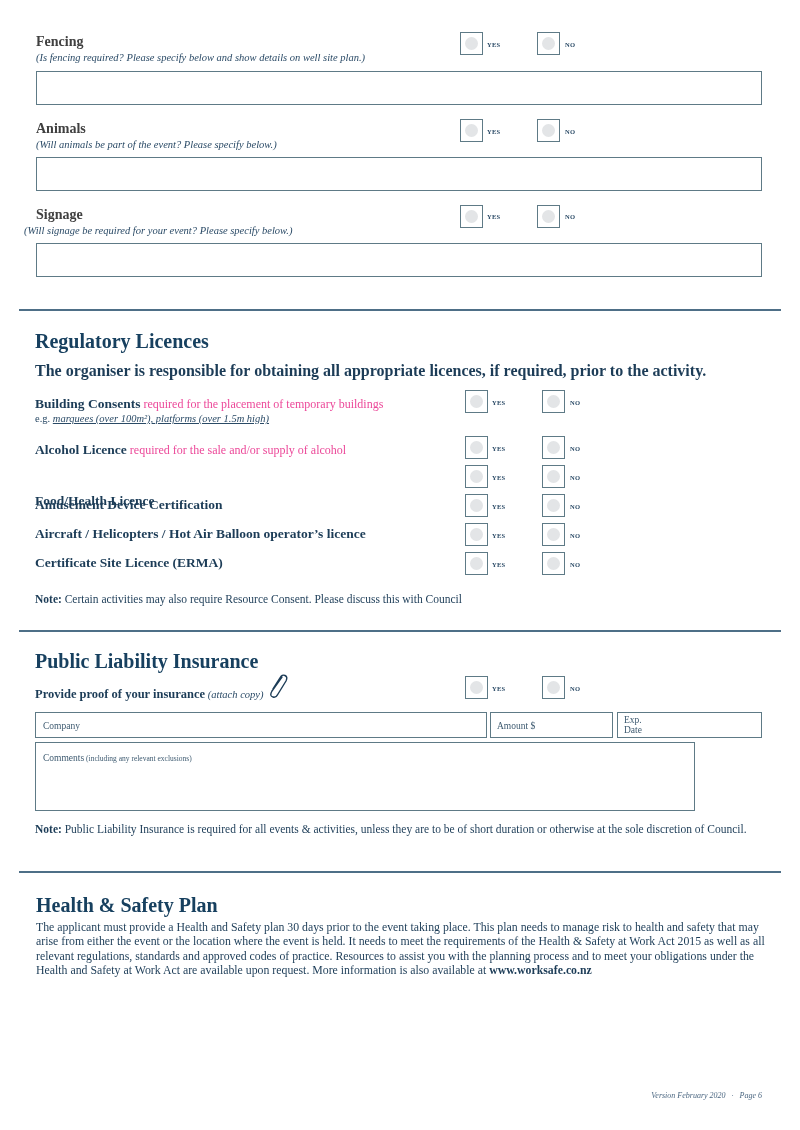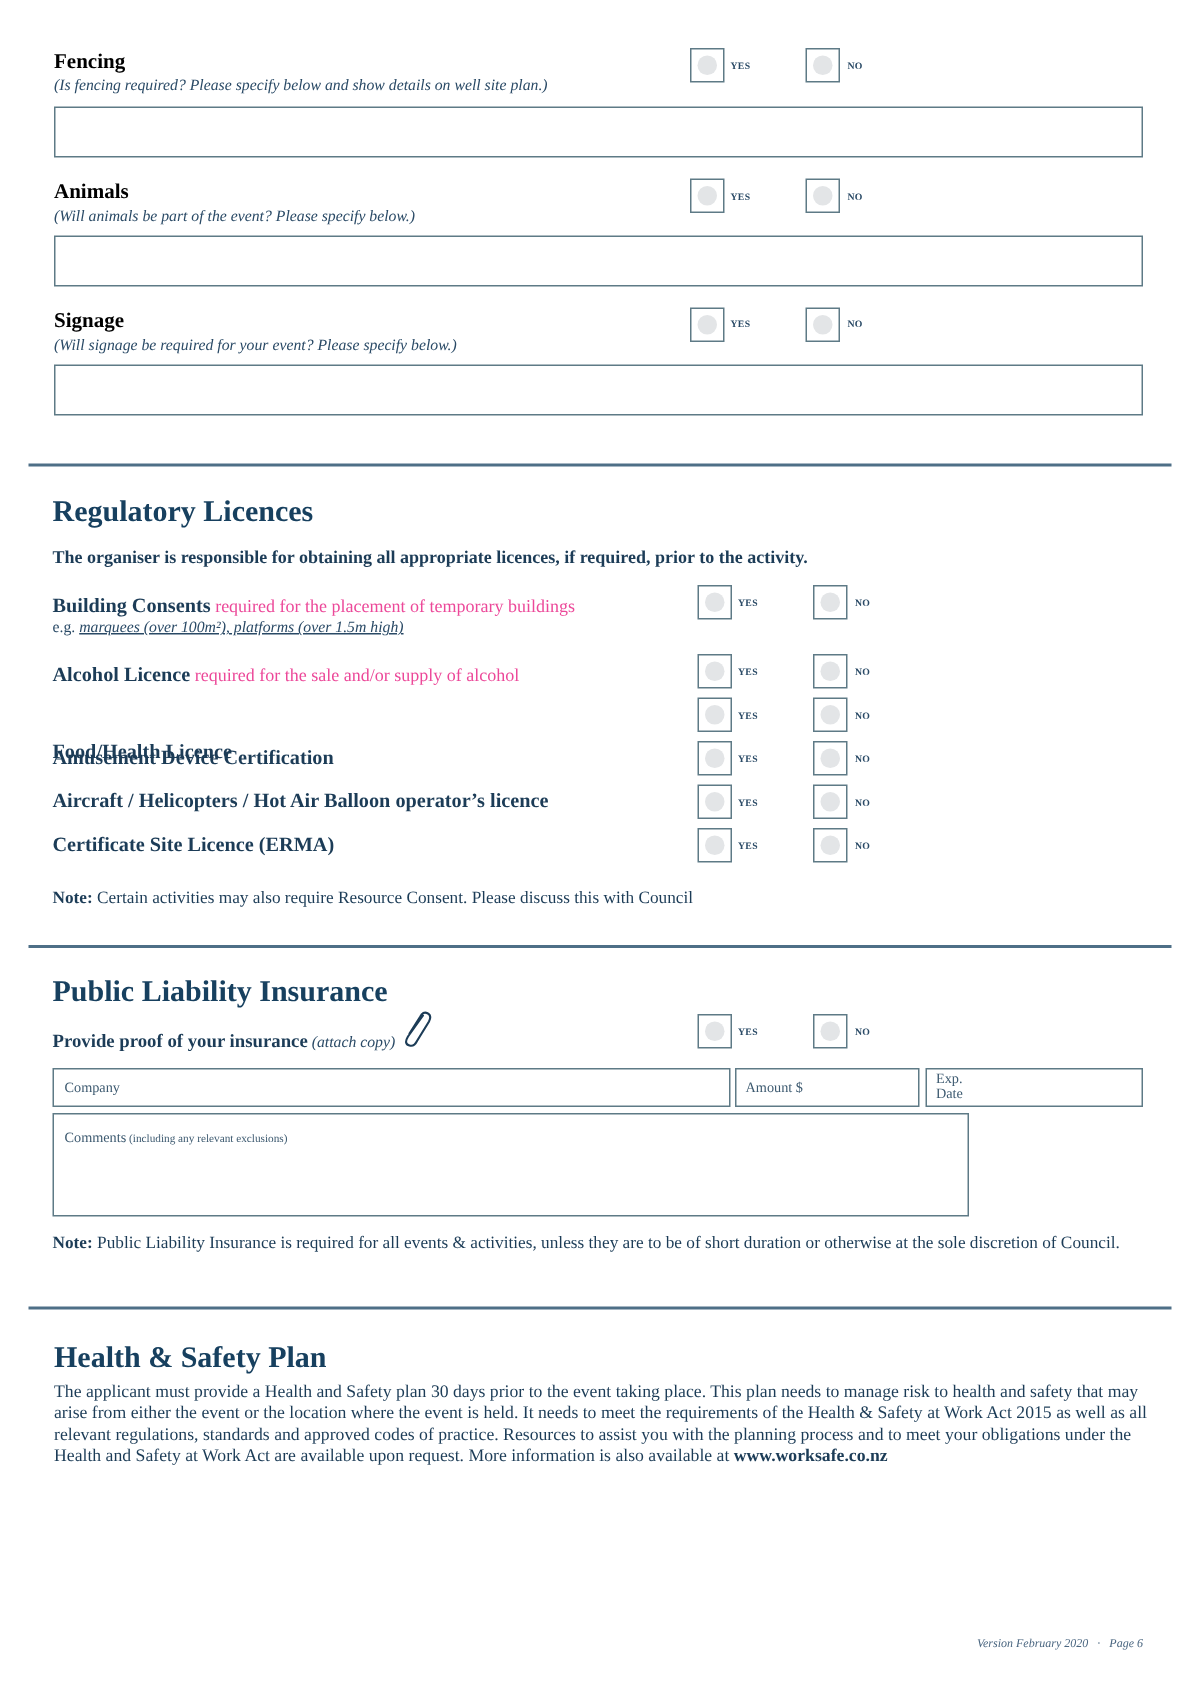--- a/index.html
+++ b/index.html
@@ -1,31 +1,31 @@
 <!DOCTYPE html>
 <html><head>
 <meta charset="utf-8">
 <style>
   * { box-sizing: border-box; margin: 0; padding: 0; }
   html, body { width: 800px; height: 1130px; background: #ffffff; }
   body { position: relative; font-family: "DejaVu Serif", "Liberation Serif", serif; color: #1c3c57; overflow: hidden; }
   .abs { position: absolute; }
 
-  .q-title { font-family: "Liberation Serif", serif; font-weight: bold; font-size: 14px; color: #000000; }
+  .q-title { font-family: "Liberation Serif", serif; font-weight: bold; font-size: 14px; color: #404040; }
   .q-sub { font-family: "Liberation Serif", serif; font-style: italic; font-size: 10.5px; color: #2a4a66; }
   .textbox { border: 1.3px solid #5e7a86; background: #fff; }
 
   .cb { width: 23px; height: 23px; border: 1.2px solid #5e7a86; background: #fff; }
   .cb::after { content: ""; position: absolute; left: 4px; top: 4px; width: 13px; height: 13px; border-radius: 50%; background: #e3e5e7; }
   .cb-label { font-family: "Liberation Serif", serif; font-weight: bold; font-size: 6.5px; color: #2a4a66; letter-spacing: 0.2px; }
 
   .divider { height: 2px; background: #4e6f87; left: 19px; width: 762px; }
 
   .section-title { font-family: "Liberation Serif", serif; font-weight: bold; font-size: 20px; color: #17405f; }
-  .body-text { font-family: "Liberation Serif", serif; font-size: 12px; color: #1c3c57; line-height: 14.5px; }
+  .body-text { font-family: "Liberation Serif", serif; font-size: 16px; color: #1c3c57; line-height: 14.5px; }
   .lic-strong { font-family: "Liberation Serif", serif; font-weight: bold; font-size: 13.5px; color: #1c3c57; }
   .lic-normal { font-family: "Liberation Serif", serif; font-size: 12px; color: #ec4899; font-weight: normal; }
   .lic-eg { font-family: "Liberation Serif", serif; font-size: 10.5px; color: #2a4a66; }
   .lic-eg i { font-style: italic; text-decoration: underline; }
 
   .field-label { font-family: "Liberation Serif", serif; font-size: 9.5px; color: #3d5a70; }
   .footer { font-family: "Liberation Serif", serif; font-style: italic; font-size: 8px; color: #4a6680; }
 </style>
 </head>
 <body>
@@ -45,21 +45,21 @@
   <div class="abs q-sub" style="left:36px; top:139px;">(Will animals be part of the event? Please specify below.)</div>
   <div class="abs cb" style="left:460px; top:119px;"></div>
   <div class="abs cb-label" style="left:487px; top:128px;">YES</div>
   <div class="abs cb" style="left:537px; top:119px;"></div>
   <div class="abs cb-label" style="left:565px; top:128px;">NO</div>
   <div class="abs textbox" style="left:36px; top:157px; width:726px; height:34px;"></div>
 </div>
 
 <div>
   <div class="abs q-title" style="left:36px; top:207px;">Signage</div>
-  <div class="abs q-sub" style="left:36px; top:225px;">(Will signage be required for your event? Please specify below.)</div>
+  <div class="abs q-sub" style="left:24px; top:225px;">(Will signage be required for your event? Please specify below.)</div>
   <div class="abs cb" style="left:460px; top:205px;"></div>
   <div class="abs cb-label" style="left:487px; top:213px;">YES</div>
   <div class="abs cb" style="left:537px; top:205px;"></div>
   <div class="abs cb-label" style="left:565px; top:213px;">NO</div>
   <div class="abs textbox" style="left:36px; top:243px; width:726px; height:34px;"></div>
 </div>
 
 <div class="abs divider" style="top:309px;"></div>
 
 <div>
@@ -137,21 +137,21 @@
 
   <div class="abs textbox" style="left:490px; top:712px; width:123px; height:26px;">
     <span class="abs field-label" style="left:6px; top:8px;">Amount $</span>
   </div>
 
   <div class="abs textbox" style="left:617px; top:712px; width:145px; height:26px;">
     <span class="abs field-label" style="left:6px; top:2px; line-height:10px;">Exp.</span>
     <span class="abs field-label" style="left:6px; top:12px; line-height:10px;">Date</span>
   </div>
 
-  <div class="abs textbox" style="left:35px; top:742px; width:611px; height:69px;">
+  <div class="abs textbox" style="left:35px; top:742px; width:660px; height:69px;">
     <span class="abs" style="left:7px; top:3px; white-space:nowrap;"><span class="field-label">Comments</span><span class="field-label" style="font-size:7.5px;"> (including any relevant exclusions)</span></span>
   </div>
 
   <div class="abs body-text" style="left:35px; top:822px; width:730px; font-size:11.5px;">
     <b>Note:</b><span> Public Liability Insurance is required for all events &amp; activities, unless they are to be of short duration or otherwise at the sole discretion of Council.</span>
   </div>
 </div>
 
 <div class="abs divider" style="top:871px;"></div>
 

